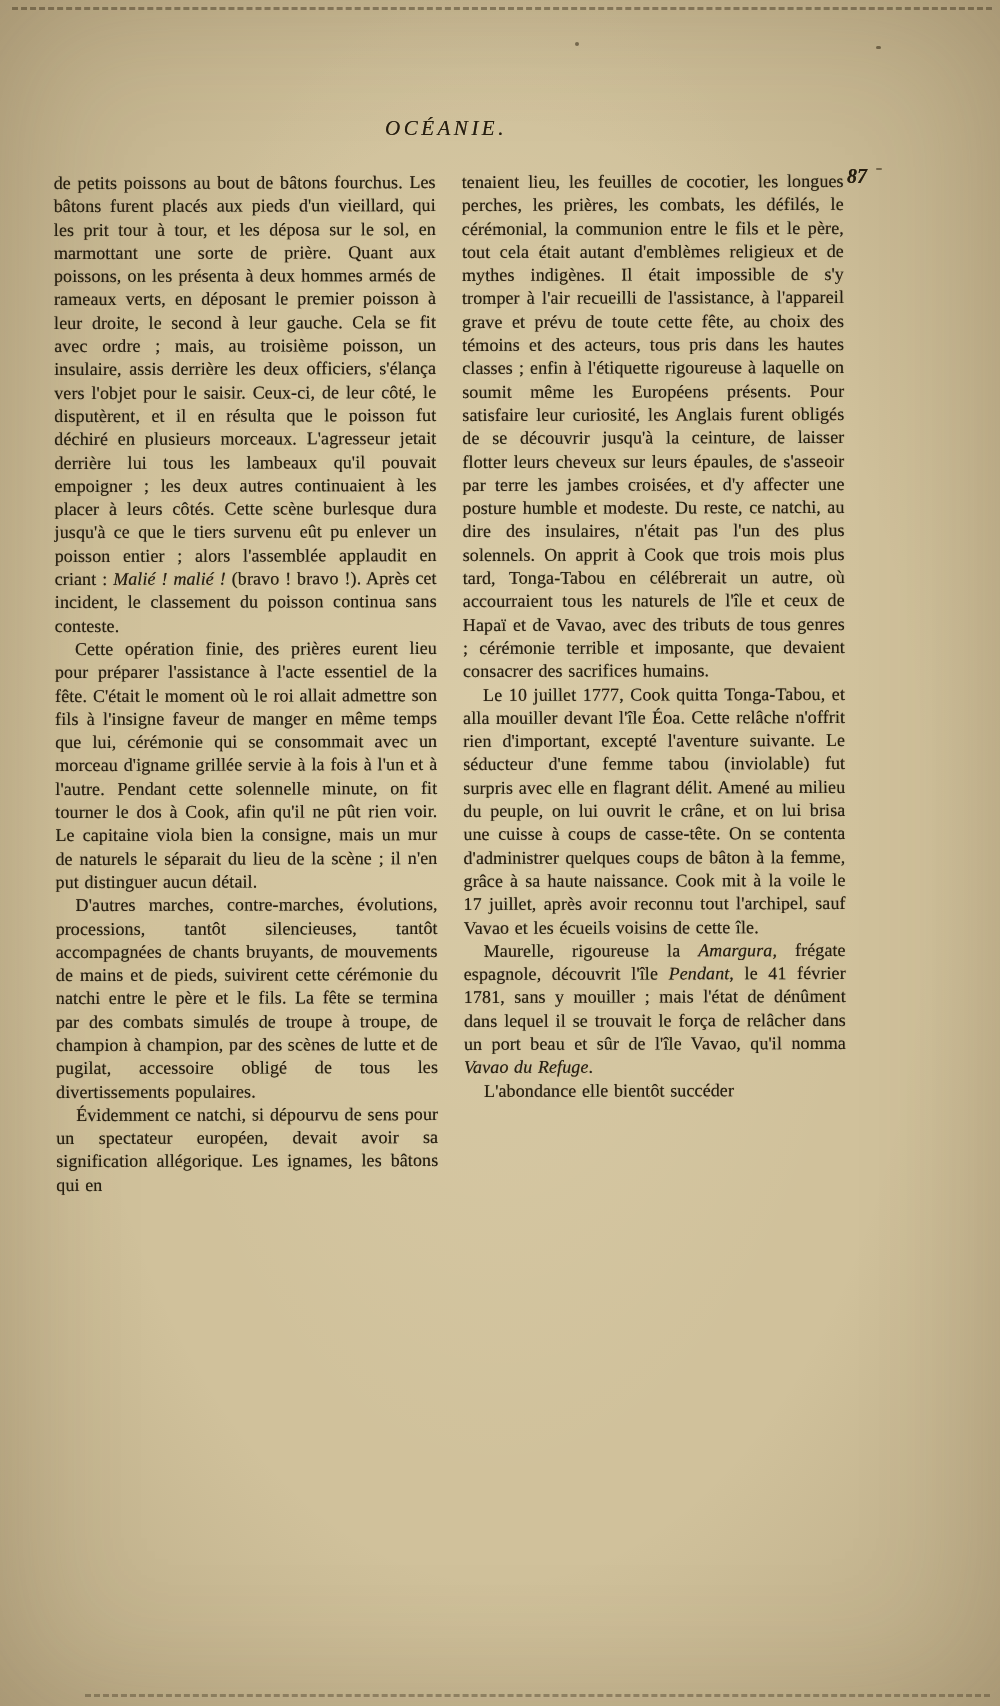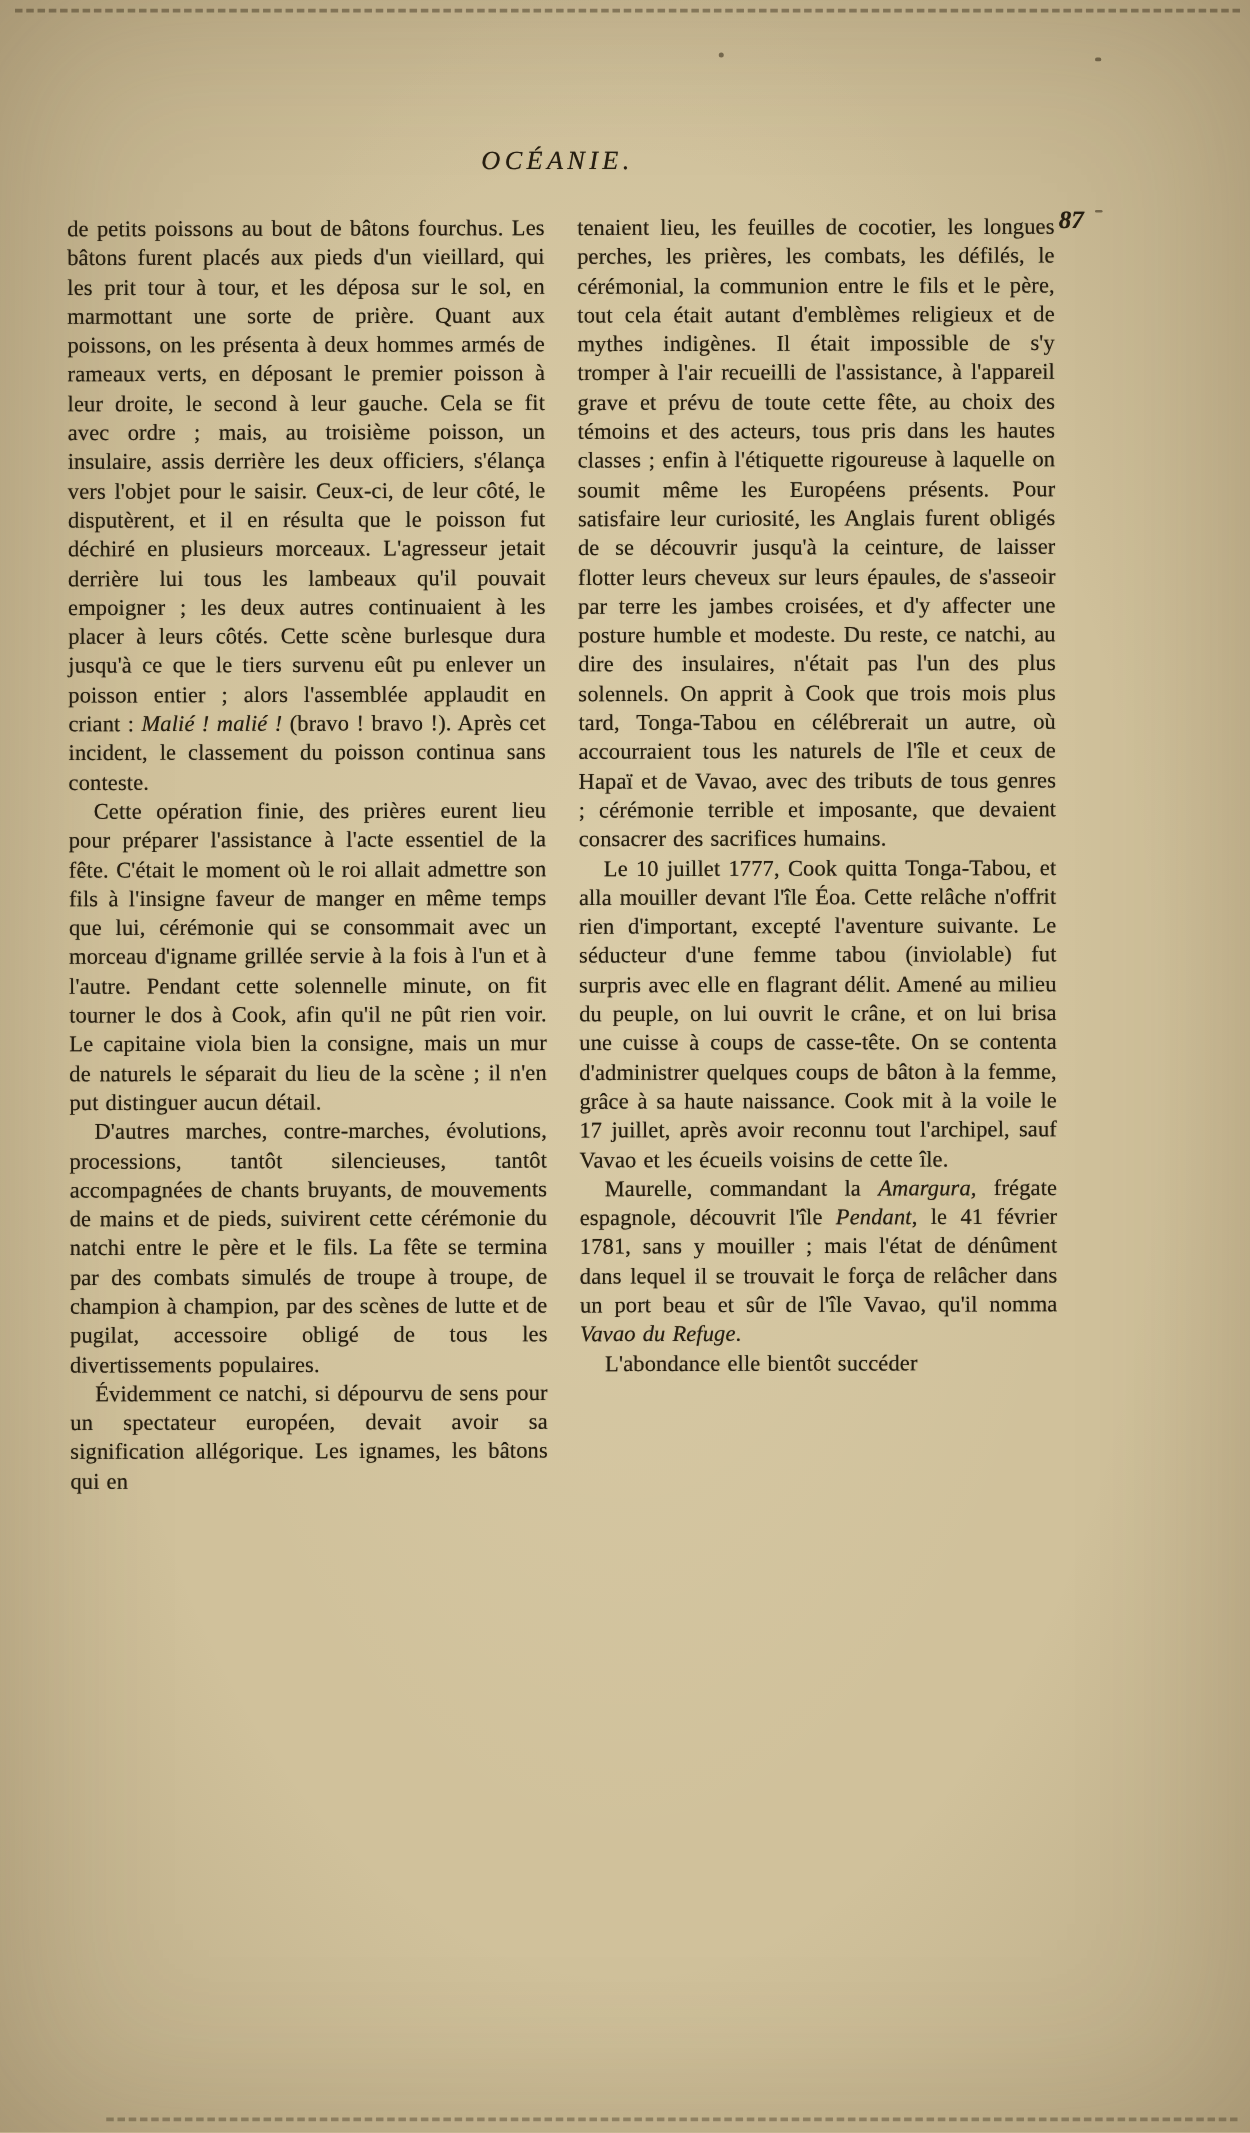--- a/index.html
+++ b/index.html
@@ -112,20 +112,20 @@
   <div class="columns">
     <div class="column">
         <p class=""><span>de petits poissons au bout de bâtons fourchus. Les bâtons furent placés aux pieds d'un vieillard, qui les prit tour à tour, et les déposa sur le sol, en marmottant une sorte de prière. Quant aux poissons, on les présenta à deux hommes armés de rameaux verts, en déposant le premier poisson à leur droite, le second à leur gauche. Cela se fit avec ordre ; mais, au troisième poisson, un insulaire, assis derrière les deux officiers, s'élança vers l'objet pour le saisir. Ceux-ci, de leur côté, le disputèrent, et il en résulta que le poisson fut déchiré en plusieurs morceaux. L'agresseur jetait derrière lui tous les lambeaux qu'il pouvait empoigner ; les deux autres continuaient à les placer à leurs côtés. Cette scène burlesque dura jusqu'à ce que le tiers survenu eût pu enlever un poisson entier ; alors l'assemblée applaudit en criant : </span><i>Malié ! malié !</i><span> (bravo ! bravo !). Après cet incident, le classement du poisson continua sans conteste.</span></p>
         <p class="indent"><span>Cette opération finie, des prières eurent lieu pour préparer l'assistance à l'acte essentiel de la fête. C'était le moment où le roi allait admettre son fils à l'insigne faveur de manger en même temps que lui, cérémonie qui se consommait avec un morceau d'igname grillée servie à la fois à l'un et à l'autre. Pendant cette solennelle minute, on fit tourner le dos à Cook, afin qu'il ne pût rien voir. Le capitaine viola bien la consigne, mais un mur de naturels le séparait du lieu de la scène ; il n'en put distinguer aucun détail.</span></p>
         <p class="indent"><span>D'autres marches, contre-marches, évolutions, processions, tantôt silencieuses, tantôt accompagnées de chants bruyants, de mouvements de mains et de pieds, suivirent cette cérémonie du natchi entre le père et le fils. La fête se termina par des combats simulés de troupe à troupe, de champion à champion, par des scènes de lutte et de pugilat, accessoire obligé de tous les divertissements populaires.</span></p>
         <p class="indent"><span>Évidemment ce natchi, si dépourvu de sens pour un spectateur européen, devait avoir sa signification allégorique. Les ignames, les bâtons qui en</span></p>
       </div>
     <div class="column">
         <p class=""><span>tenaient lieu, les feuilles de cocotier, les longues perches, les prières, les combats, les défilés, le cérémonial, la communion entre le fils et le père, tout cela était autant d'emblèmes religieux et de mythes indigènes. Il était impossible de s'y tromper à l'air recueilli de l'assistance, à l'appareil grave et prévu de toute cette fête, au choix des témoins et des acteurs, tous pris dans les hautes classes ; enfin à l'étiquette rigoureuse à laquelle on soumit même les Européens présents. Pour satisfaire leur curiosité, les Anglais furent obligés de se découvrir jusqu'à la ceinture, de laisser flotter leurs cheveux sur leurs épaules, de s'asseoir par terre les jambes croisées, et d'y affecter une posture humble et modeste. Du reste, ce natchi, au dire des insulaires, n'était pas l'un des plus solennels. On apprit à Cook que trois mois plus tard, Tonga-Tabou en célébrerait un autre, où accourraient tous les naturels de l'île et ceux de Hapaï et de Vavao, avec des tributs de tous genres ; cérémonie terrible et imposante, que devaient consacrer des sacrifices humains.</span></p>
         <p class="indent"><span>Le 10 juillet 1777, Cook quitta Tonga-Tabou, et alla mouiller devant l'île Éoa. Cette relâche n'offrit rien d'important, excepté l'aventure suivante. Le séducteur d'une femme tabou (inviolable) fut surpris avec elle en flagrant délit. Amené au milieu du peuple, on lui ouvrit le crâne, et on lui brisa une cuisse à coups de casse-tête. On se contenta d'administrer quelques coups de bâton à la femme, grâce à sa haute naissance. Cook mit à la voile le 17 juillet, après avoir reconnu tout l'archipel, sauf Vavao et les écueils voisins de cette île.</span></p>
-        <p class="indent"><span>Maurelle, commandant la </span><i>Amargura,</i><span> frégate espagnole, découvrit l'île </span><i>Pendant</i><span>, le 41 février 1781, sans y mouiller ; mais l'état de dénûment dans lequel il se trouvait le força de relâcher dans un port beau et sûr de l'île Vavao, qu'il nomma </span><i>Vavao du Refuge</i><span>.</span></p>
+        <p class="indent"><span>Maurelle, rigoureuse la </span><i>Amargura,</i><span> frégate espagnole, découvrit l'île </span><i>Pendant</i><span>, le 41 février 1781, sans y mouiller ; mais l'état de dénûment dans lequel il se trouvait le força de relâcher dans un port beau et sûr de l'île Vavao, qu'il nomma </span><i>Vavao du Refuge</i><span>.</span></p>
         <p class="indent"><span>L'abondance elle bientôt succéder</span></p>
       </div>
   </div>
 
   <div class="scan-line bottom"></div>
 
 </div>
 
 </body></html>

